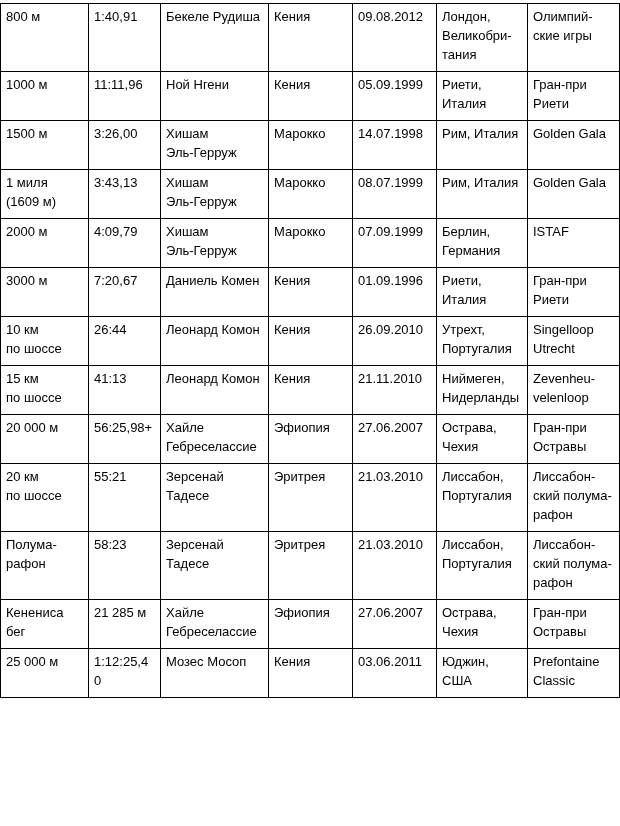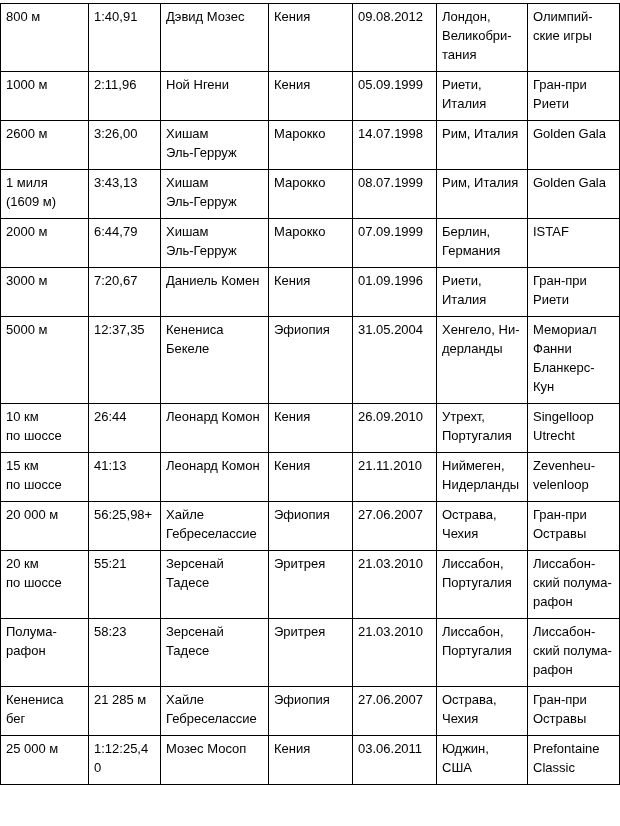--- a/index.html
+++ b/index.html
@@ -51,42 +51,42 @@
       <col class="c-athlete">
       <col class="c-country">
       <col class="c-date">
       <col class="c-location">
       <col class="c-event">
     </colgroup>
     <tbody>
         <tr>
           <td>800 м</td>
           <td>1:40,91</td>
-          <td>Дэвид Мозес</td>
+          <td>Бекеле Рудиша</td>
           <td>Кения</td>
           <td>09.08.2012</td>
           <td>Лондон,
 Великобри-
 тания</td>
           <td>Олимпий-
 ские игры</td>
         </tr>
         <tr>
           <td>1000 м</td>
-          <td>2:11,96</td>
+          <td>11:11,96</td>
           <td>Ной Нгени</td>
           <td>Кения</td>
           <td>05.09.1999</td>
           <td>Риети,
 Италия</td>
           <td>Гран-при
 Риети</td>
         </tr>
         <tr>
-          <td>2600 м</td>
+          <td>1500 м</td>
           <td>3:26,00</td>
           <td>Хишам
 Эль-Герруж</td>
           <td>Марокко</td>
           <td>14.07.1998</td>
           <td>Рим, Италия</td>
           <td>Golden Gala</td>
         </tr>
         <tr>
           <td>1 миля
@@ -94,53 +94,39 @@
           <td>3:43,13</td>
           <td>Хишам
 Эль-Герруж</td>
           <td>Марокко</td>
           <td>08.07.1999</td>
           <td>Рим, Италия</td>
           <td>Golden Gala</td>
         </tr>
         <tr>
           <td>2000 м</td>
-          <td>6:44,79</td>
+          <td>4:09,79</td>
           <td>Хишам
 Эль-Герруж</td>
           <td>Марокко</td>
           <td>07.09.1999</td>
           <td>Берлин,
 Германия</td>
           <td>ISTAF</td>
         </tr>
         <tr>
           <td>3000 м</td>
           <td>7:20,67</td>
           <td>Даниель Комен</td>
           <td>Кения</td>
           <td>01.09.1996</td>
           <td>Риети,
 Италия</td>
           <td>Гран-при
 Риети</td>
-        </tr>
-        <tr>
-          <td>5000 м</td>
-          <td>12:37,35</td>
-          <td>Кенениса
-Бекеле</td>
-          <td>Эфиопия</td>
-          <td>31.05.2004</td>
-          <td>Хенгело, Ни-
-дерланды</td>
-          <td>Мемориал
-Фанни
-Бланкерс-
-Кун</td>
         </tr>
         <tr>
           <td>10 км
 по шоссе</td>
           <td>26:44</td>
           <td>Леонард Комон</td>
           <td>Кения</td>
           <td>26.09.2010</td>
           <td>Утрехт,
 Португалия</td>

